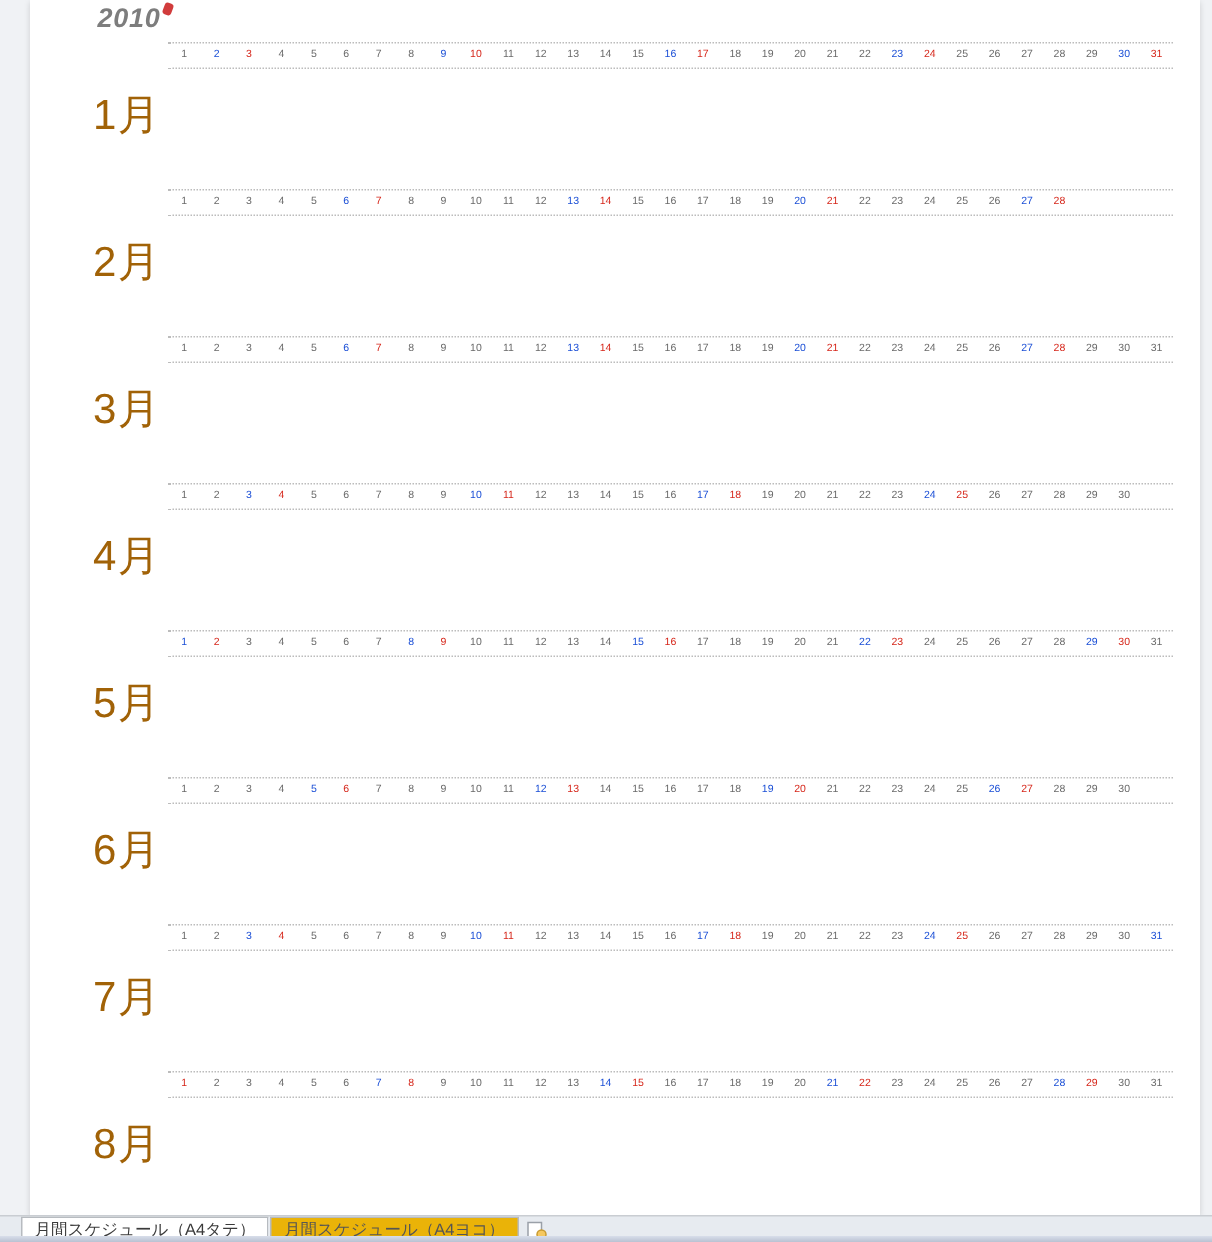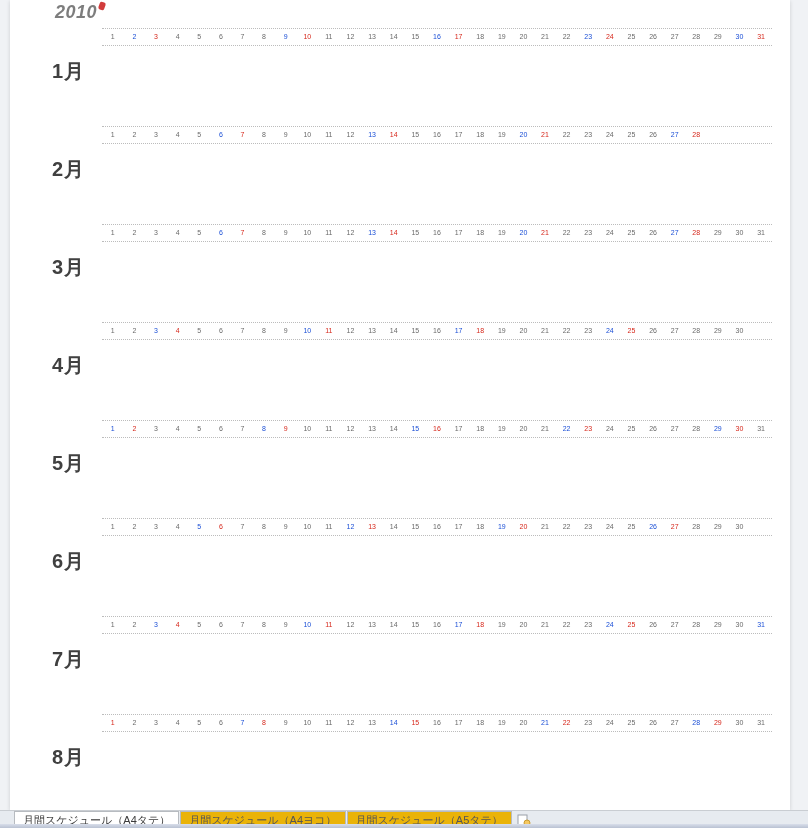--- a/index.html
+++ b/index.html
@@ -7,21 +7,21 @@
     padding: 0;
     width: 808px;
     height: 828px;
     background: #f0f2f5;
     font-family: "MS PGothic", "Hiragino Sans", Arial, sans-serif;
     overflow: hidden;
     position: relative;
   }
   .page {
     position: absolute;
-    left: 10px;
+    left: 20px;
     top: 0;
     width: 780px;
     height: 810px;
     background: #ffffff;
     box-shadow: 0 1px 4px rgba(0,0,0,0.15);
     overflow: hidden;
   }
   .year {
     position: absolute;
     left: 45px;
@@ -69,23 +69,23 @@
     color: #6a6a6a;
     line-height: 16px;
     white-space: nowrap;
   }
   .day.sat { color: #1b4fd6; }
   .day.sun { color: #d6271b; }
   .month-label {
     position: absolute;
     left: 42px;
     top: 30px;
-    font-size: 20px;
-    color: #404040;
-    font-weight: bold;
+    font-size: 28px;
+    color: #a16207;
+    font-weight: normal;
     letter-spacing: 1px;
   }
 
   
   .tabbar {
     position: absolute;
     left: 0;
     bottom: 0;
     width: 808px;
     height: 18px;
@@ -429,21 +429,20 @@
           <div class="day">31</div>
         </div>
         <div class="month-label">8月</div>
       </div>
     </div>
 </div>
 
 <div class="tabbar" id="tabbar">
     <div class="tab">月間スケジュール（A4タテ）</div>
     <div class="tab inactive">月間スケジュール（A4ヨコ）</div>
-    <div class="tab inactive">月間スケジュール（A5タテ）</div>
     <div class="tabspacer">
       <svg width="14" height="12" viewBox="0 0 14 12">
         <rect x="1" y="1" width="9" height="10" fill="#fff" stroke="#9aa0a8"></rect>
         <circle cx="10" cy="9" r="3" fill="#f6c85f" stroke="#c89a30"></circle>
       </svg>
     </div>
   </div>
 <div class="shadowbar"></div>
 
 </body></html>

